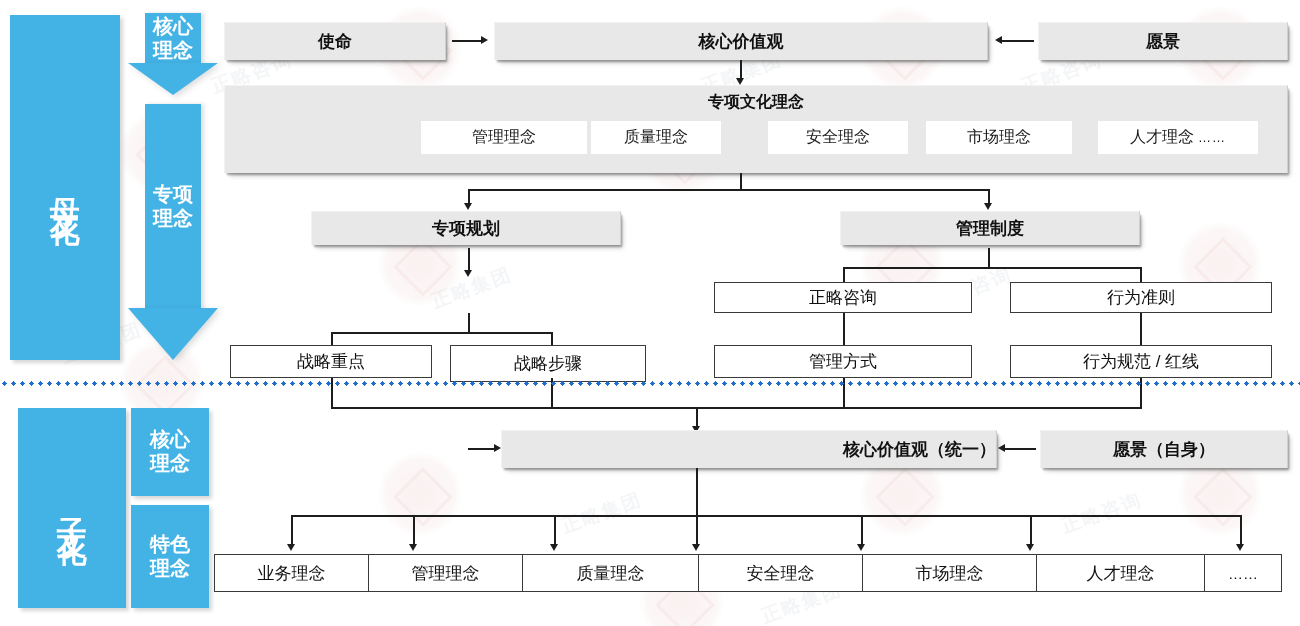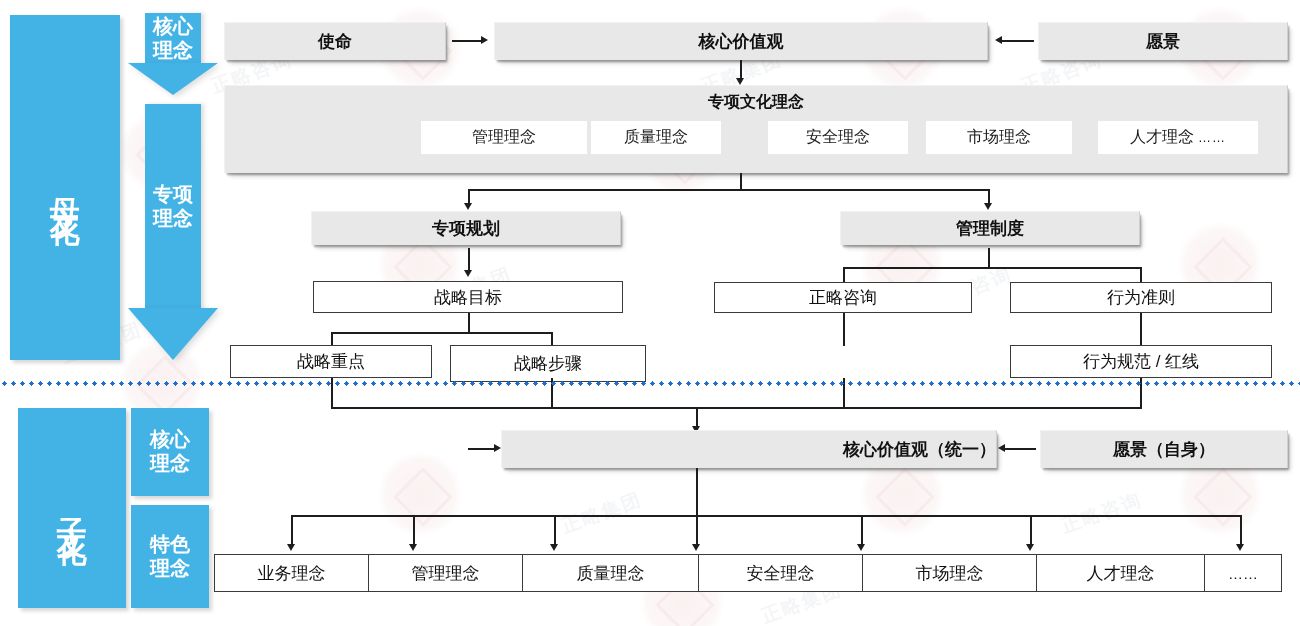--- a/index.html
+++ b/index.html
@@ -217,23 +217,20 @@
     <span>专项规划</span>
   </div>
 
   <div class="gbox" style="left:840px;top:211px;width:300px;height:34px;">
     <span>管理制度</span>
   </div>
 
   <div class="ln lnv" style="left:468px;top:248px;height:24px;"></div>
   <div class="arw" style="left:464px;top:270px;"></div>
 
-  <div class="pbox" style="left:313px;top:281px;width:310px;height:32px;">
-    <span>战略目标</span>
-  </div>
 
   <div class="ln lnv" style="left:468px;top:313px;height:20px;"></div>
   <div class="ln lnh" style="left:331px;top:332px;width:222px;"></div>
   <div class="ln lnv" style="left:331px;top:332px;height:14px;"></div>
   <div class="ln lnv" style="left:551px;top:332px;height:14px;"></div>
 
   <div class="pbox" style="left:230px;top:345px;width:202px;height:33px;font-family:Liberation Serif, serif;">
     <span>战略重点</span>
   </div>
   <div class="pbox" style="left:450px;top:345px;width:196px;height:37px;">
@@ -248,20 +245,23 @@
   <div class="pbox" style="left:714px;top:282px;width:258px;height:31px;">
     <span>正略咨询</span>
   </div>
   <div class="pbox" style="left:1010px;top:282px;width:262px;height:31px;">
     <span>行为准则</span>
   </div>
 
   <div class="ln lnv" style="left:843px;top:313px;height:33px;"></div>
   <div class="ln lnv" style="left:1140px;top:313px;height:33px;"></div>
 
+  <div class="pbox" style="left:714px;top:345px;width:258px;height:33px;">
+    <span>管理方式</span>
+  </div>
   <div class="pbox" style="left:1010px;top:345px;width:262px;height:33px;">
     <span>行为规范 / 红线</span>
   </div>
 
   <div class="ln lnv" style="left:331px;top:378px;height:30px;"></div>
   <div class="ln lnv" style="left:551px;top:378px;height:30px;"></div>
   <div class="ln lnv" style="left:843px;top:378px;height:30px;"></div>
   <div class="ln lnv" style="left:1140px;top:378px;height:30px;"></div>
   <div class="ln lnh" style="left:331px;top:407px;width:811px;"></div>
   <div class="ln lnv" style="left:696px;top:407px;height:22px;"></div>

